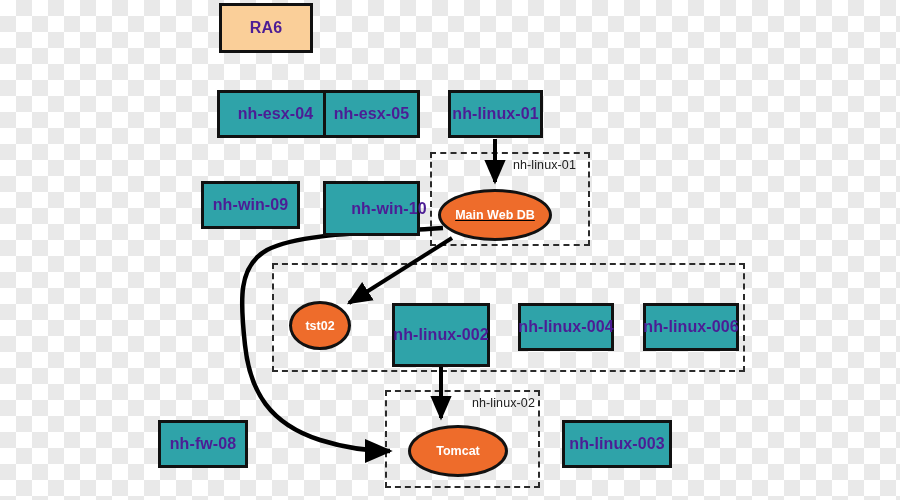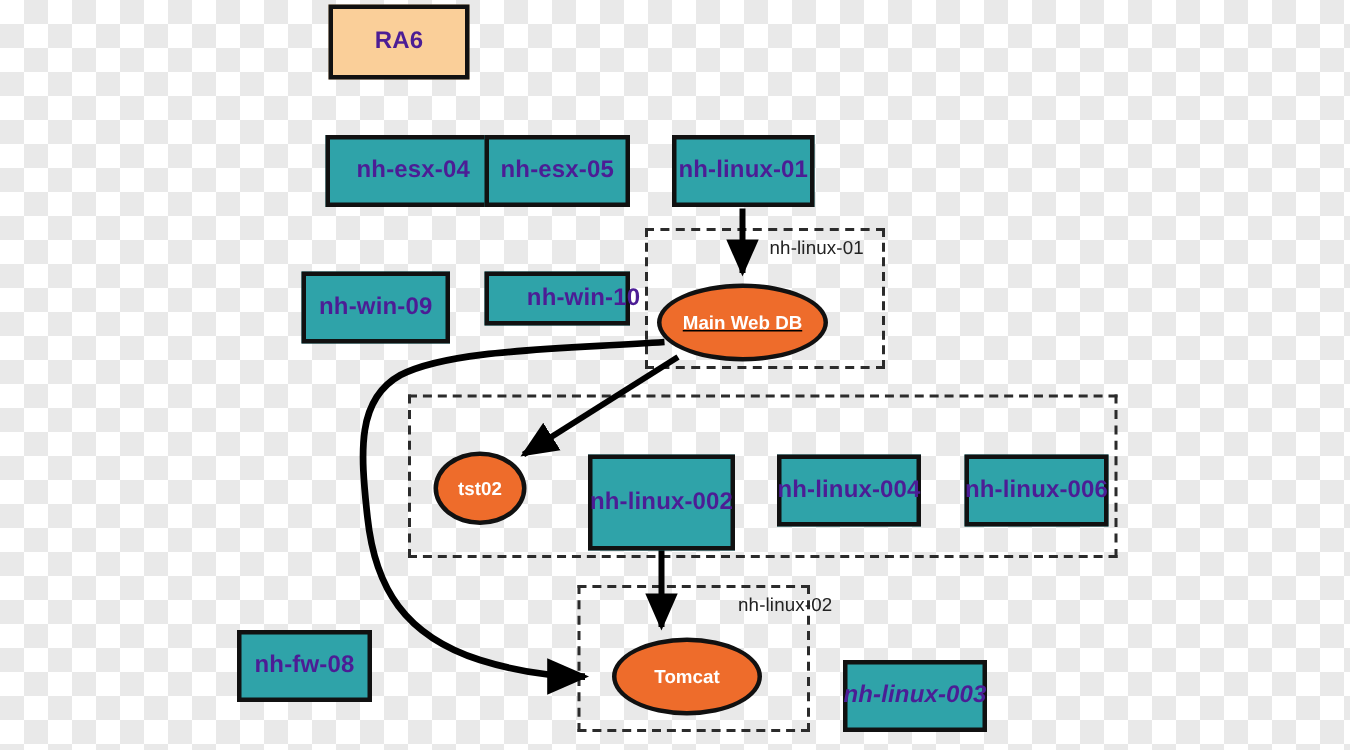--- a/index.html
+++ b/index.html
@@ -90,21 +90,21 @@
 <body>
 
 <div id="canvas">
 
   <div class="group" id="grp-0" style="left: 430px; top: 152px; width: 160px; height: 94px;"></div>
   <div class="group-label" id="grp-lbl-0" style="left: 513px; top: 158px;">nh-linux-01</div>
 
   <div class="group" id="grp-1" style="left: 272px; top: 263px; width: 473px; height: 109px;"></div>
 
   <div class="group" id="grp-2" style="left: 385px; top: 390px; width: 155px; height: 98px;"></div>
-  <div class="group-label" id="grp-lbl-2" style="left: 492px; top: 396px;">nh-linux-02</div>
+  <div class="group-label" id="grp-lbl-2" style="left: 472px; top: 396px;">nh-linux-02</div>
 
   <svg class="edges" viewBox="0 0 900 500" xmlns="http://www.w3.org/2000/svg">
     <defs>
       <marker id="arrowhead" markerWidth="7" markerHeight="7" refX="5.6" refY="3" orient="auto" markerUnits="strokeWidth">
         <path d="M0,0.3 L6.2,3 L0,5.7 z" fill="#000000"></path>
       </marker>
     </defs>
     <path d="M495,139 L495,182" fill="none" stroke="#000000" stroke-width="4" marker-end="url(#arrowhead)"></path>
     <path d="M452,238 L349,303" fill="none" stroke="#000000" stroke-width="4" marker-end="url(#arrowhead)"></path>
     <path d="M443,228 C370,233 300,233 267,250 C238,266 240,300 245,345 C250,392 270,424 320,440 C352,450 376,451 390,451" fill="none" stroke="#000000" stroke-width="4.5" marker-end="url(#arrowhead)"></path>
@@ -119,21 +119,21 @@
   </div>
   <div class="node-box fill-teal" id="node-2" style="left: 323px; top: 90px; width: 97px; height: 48px; background-color: rgb(47, 163, 169);">
     <span class="node-label">nh-esx-05</span>
   </div>
   <div class="node-box fill-teal" id="node-3" style="left: 448px; top: 90px; width: 95px; height: 48px; background-color: rgb(47, 163, 169);">
     <span class="node-label">nh-linux-01</span>
   </div>
   <div class="node-box fill-teal" id="node-4" style="left: 201px; top: 181px; width: 99px; height: 48px; background-color: rgb(47, 163, 169);">
     <span class="node-label">nh-win-09</span>
   </div>
-  <div class="node-box fill-teal" id="node-5" style="left: 323px; top: 181px; width: 97px; height: 36px; background-color: rgb(47, 163, 169); padding-left: 35px;">
+  <div class="node-box fill-teal" id="node-5" style="left: 323px; top: 181px; width: 97px; height: 55px; background-color: rgb(47, 163, 169); padding-left: 35px;">
     <span class="node-label">nh-win-10</span>
   </div>
   <div class="node-ellipse" id="node-6" style="left: 438px; top: 189px; width: 114px; height: 52px; background-color: rgb(238, 108, 43); text-decoration: underline;">
     <span class="node-label">Main Web DB</span>
   </div>
   <div class="node-ellipse" id="node-7" style="left: 289px; top: 301px; width: 62px; height: 49px; background-color: rgb(238, 108, 43);">
     <span class="node-label">tst02</span>
   </div>
   <div class="node-box fill-teal" id="node-8" style="left: 392px; top: 303px; width: 98px; height: 64px; background-color: rgb(47, 163, 169);">
     <span class="node-label">nh-linux-002</span>
@@ -143,17 +143,17 @@
   </div>
   <div class="node-box fill-teal" id="node-10" style="left: 643px; top: 303px; width: 96px; height: 48px; background-color: rgb(47, 163, 169);">
     <span class="node-label">nh-linux-006</span>
   </div>
   <div class="node-box fill-teal" id="node-11" style="left: 158px; top: 420px; width: 90px; height: 48px; background-color: rgb(47, 163, 169);">
     <span class="node-label">nh-fw-08</span>
   </div>
   <div class="node-ellipse" id="node-12" style="left: 408px; top: 425px; width: 100px; height: 52px; background-color: rgb(238, 108, 43);">
     <span class="node-label">Tomcat</span>
   </div>
-  <div class="node-box fill-teal" id="node-13" style="left: 562px; top: 440px; width: 96px; height: 48px; background-color: rgb(47, 163, 169); font-style: italic;">
+  <div class="node-box fill-teal" id="node-13" style="left: 562px; top: 420px; width: 110px; height: 48px; background-color: rgb(47, 163, 169);">
     <span class="node-label">nh-linux-003</span>
   </div>
 
 </div>
 
 </body></html>

